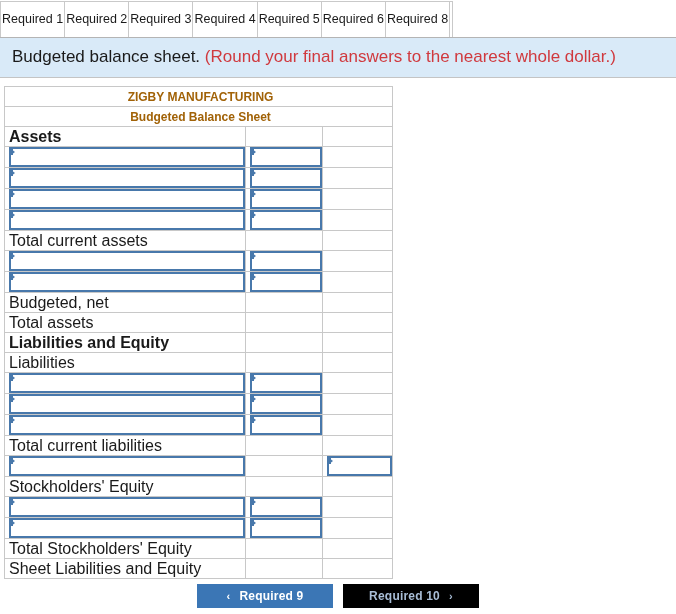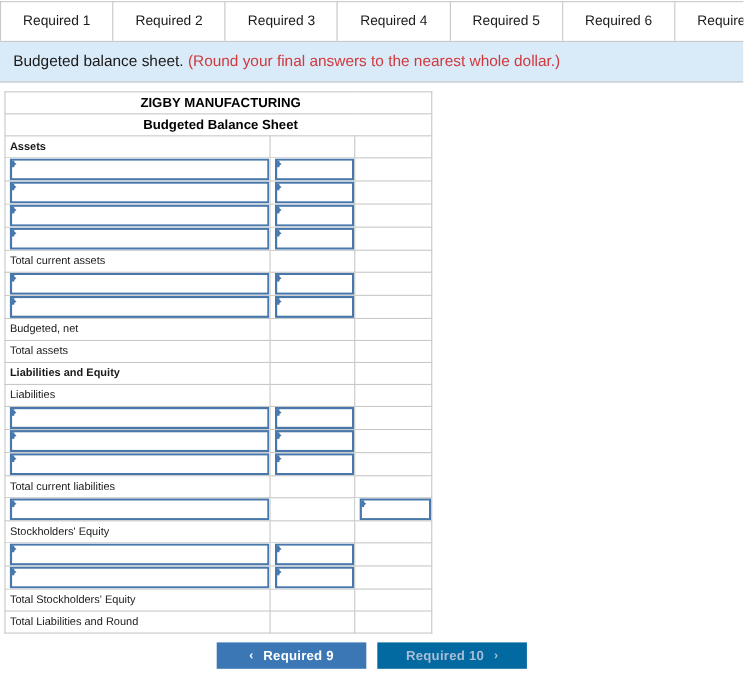--- a/index.html
+++ b/index.html
@@ -23,38 +23,38 @@
     align-items: flex-end;
     height: 38px;
     padding: 0;
     margin: 0;
     border-bottom: 1px solid #b4b4b4;
     background: #ffffff;
   }
   .tab {
     height: 36px;
     line-height: 34px;
-    padding: 0 20px;
+    padding: 0 1px;
     font-size: 12.5px;
     color: #1a1a1a;
     background: #ffffff;
     border: 1px solid #c9c9c9;
     border-bottom: none;
     margin-right: -1px;
     white-space: nowrap;
     cursor: pointer;
     position: relative;
   }
 
   
   .instruction {
     background: #d9eaf8;
     border-bottom: 1px solid #c4c4c4;
     padding: 9px 12px 10px 12px;
-    font-size: 14px;
+    font-size: 17px;
     color: #1a1a1a;
     line-height: 1.2;
   }
   .instruction .hint { color: #d0393e; }
 
   
   .sheet-wrap {
     padding: 8px 0 0 4px;
   }
   table.sheet {
@@ -78,24 +78,24 @@
 
   
   td.band {
     background: #7cade2;
     text-align: center;
     font-weight: bold;
     font-size: 12px;
     height: 21px;
     padding: 0;
     border: 1px solid #6a9cd0;
-    color: #000000;
-  }
-
-  td.lbl { font-size: 10px; }
+    color: #a16207;
+  }
+
+  td.lbl { font-size: 16px; }
   td.bold { font-weight: bold; }
 
   
   td.rule-top { border-top: 2px solid #4a4a4a; }
   td.rule-bottom { border-bottom: 2px solid #4a4a4a; }
 
   
   td.inputcell { padding: 0; position: relative; }
   .fld {
     position: relative;
@@ -152,21 +152,21 @@
     font-size: 12px;
     font-weight: bold;
     letter-spacing: 0.2px;
     display: flex;
     align-items: center;
     justify-content: center;
     gap: 9px;
     cursor: pointer;
   }
   .navbtn.prev { background: #3b76b5; color: #ffffff; }
-  .navbtn.next { background: #0369a1; color: #a8bdd6; cursor: default; }
+  .navbtn.next { background: #000000; color: #a8bdd6; cursor: default; }
   .navbtn .chev { font-size: 11px; font-weight: bold; }
 </style>
 </head>
 <body>
 
 <div id="root">
 
   <div class="tabstrip" id="tabstrip">
       <div class="tab"><span>Required 1</span></div>
       <div class="tab"><span>Required 2</span></div>
@@ -346,21 +346,21 @@
               <span class="fld"><input type="text" style=""></span>
             </td>
             <td></td>
           </tr>
           <tr>
             <td class="lbl">Total Stockholders' Equity</td>
             <td class="rule-top"></td>
             <td></td>
           </tr>
           <tr>
-            <td class="lbl">Total Liabilities and Round</td>
+            <td class="lbl">Sheet Liabilities and Equity</td>
             <td></td>
             <td class="rule-top rule-bottom"></td>
           </tr>
         </tbody>
     </table>
   </div>
 
   <div class="navbar">
     <button class="navbtn prev">
       <span class="chev">‹</span>

